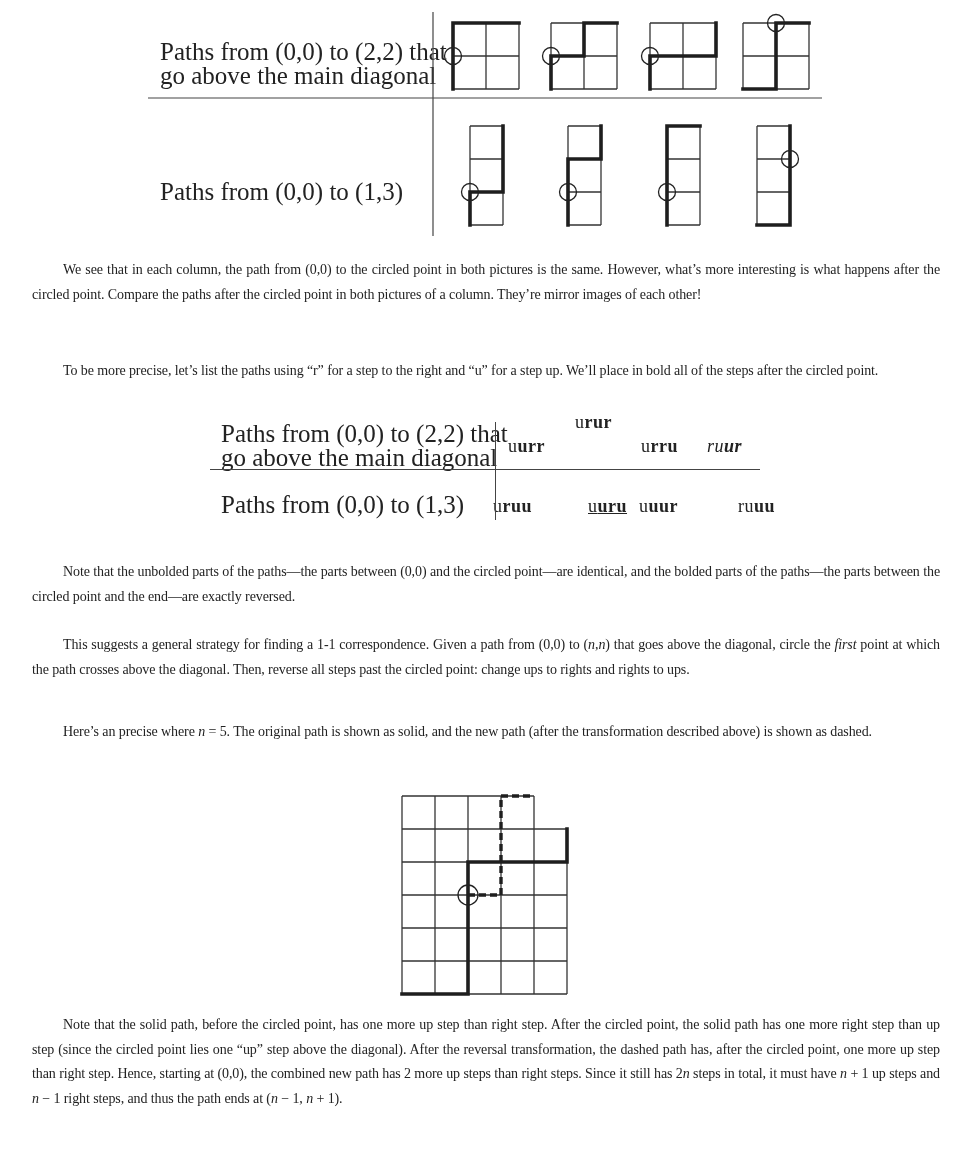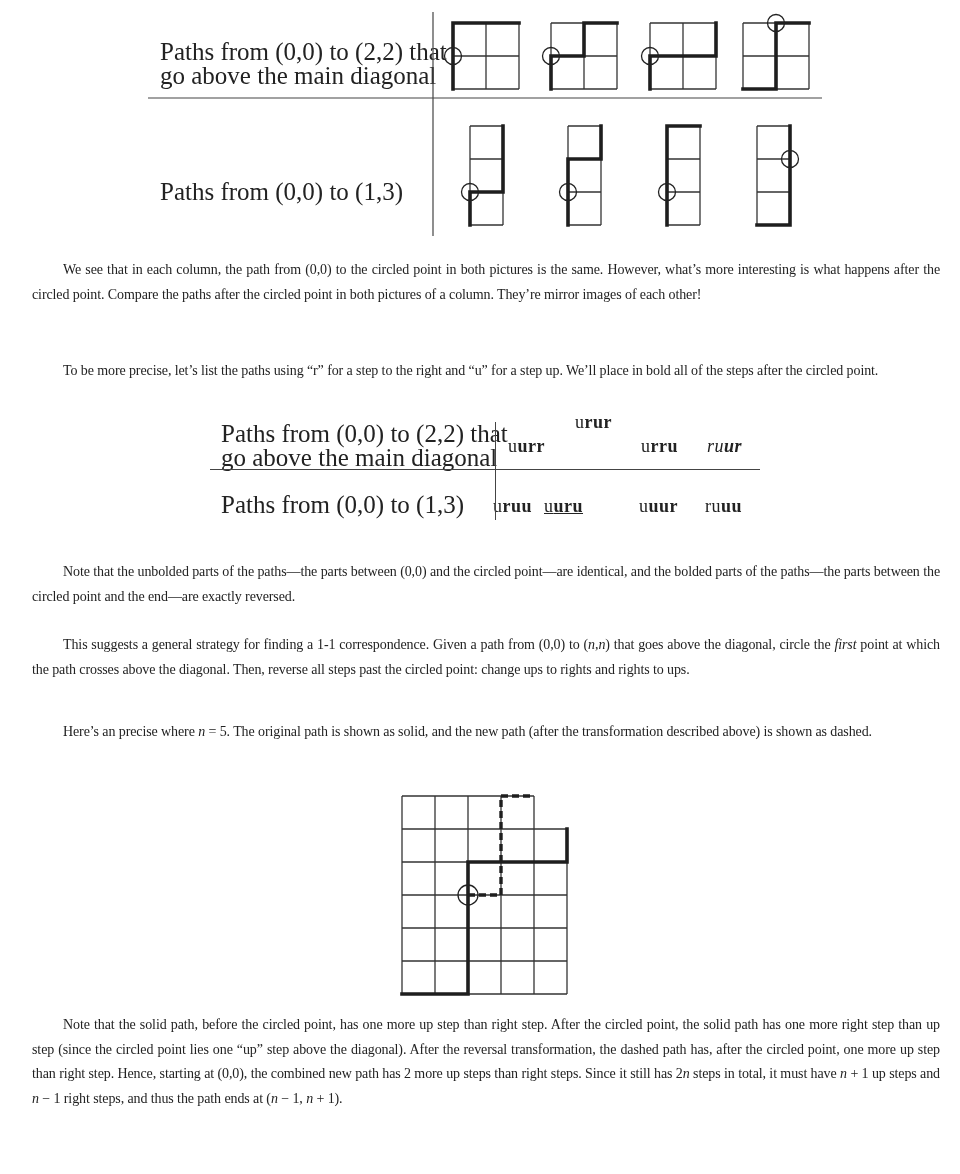--- a/index.html
+++ b/index.html
@@ -102,23 +102,23 @@
     <div>go above the main diagonal</div>
   </div>
   <div class="label" style="left:221px; top:493px;">Paths from (0,0) to (1,3)</div>
 
   <div class="word" style="left:508px; top:436px;"><span>u</span><b>urr</b></div>
   <div class="word" style="left:575px; top:412px;"><span>u</span><b>rur</b></div>
   <div class="word" style="left:641px; top:436px;"><span>u</span><b>rru</b></div>
   <div class="word" style="left:707px; top:436px;font-style:italic;"><span>ru</span><b>ur</b></div>
 
   <div class="word" style="left:493px; top:496px;"><span>u</span><b>ruu</b></div>
-  <div class="word" style="left:544px; top:496px;text-decoration:underline;"><span>u</span><b>uru</b></div>
+  <div class="word" style="left:588px; top:496px;text-decoration:underline;"><span>u</span><b>uru</b></div>
   <div class="word" style="left:639px; top:496px;"><span>u</span><b>uur</b></div>
-  <div class="word" style="left:705px; top:496px;"><span>ru</span><b>uu</b></div>
+  <div class="word" style="left:738px; top:496px;"><span>ru</span><b>uu</b></div>
 
   <div class="abs" style="left:495px; top:422px; width:1px; height:98px; background:#444;"></div>
   <div class="abs" style="left:210px; top:469px; width:550px; height:1px; background:#444;"></div>
 </div>
 
 <p class="para" style="top:560px;">Note that the unbolded parts of the paths—the parts between (0,0) and the circled point—are identical, and the bolded parts of the paths—the parts between the circled point and the end—are exactly reversed.</p>
 <p class="para" style="top:633px;"><span>This suggests a general strategy for finding a 1-1 correspondence. Given a path from (0,0) to (</span><i>n</i><span>,</span><i>n</i><span>) that goes above the diagonal, circle the </span><i>first</i><span> point at which the path crosses above the diagonal. Then, reverse all steps past the circled point: change ups to rights and rights to ups.</span></p>
 <p class="para" style="top:720px;"><span>Here’s an precise where </span><i>n</i><span> = 5. The original path is shown as solid, and the new path (after the transformation described above) is shown as dashed.</span></p>
 
 <svg id="fig2" width="960" height="1174" viewBox="0 0 960 1174" style="pointer-events:none;">

